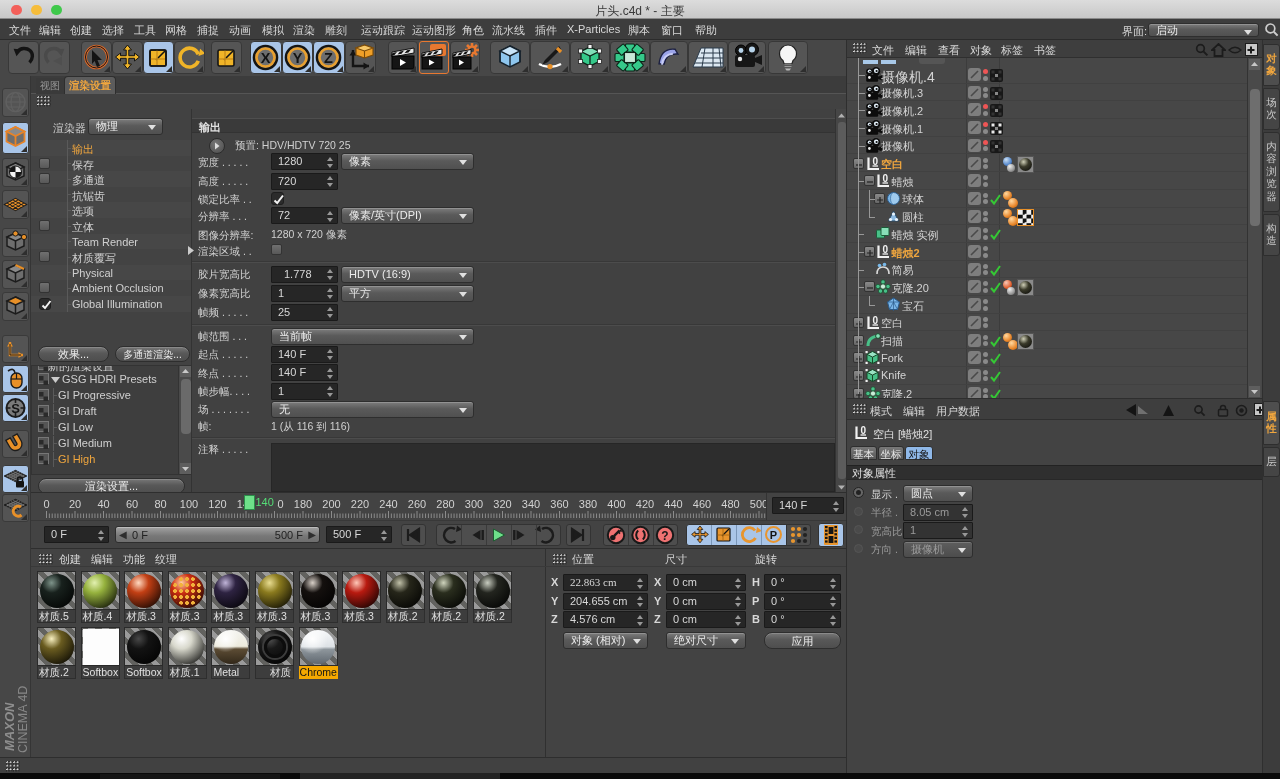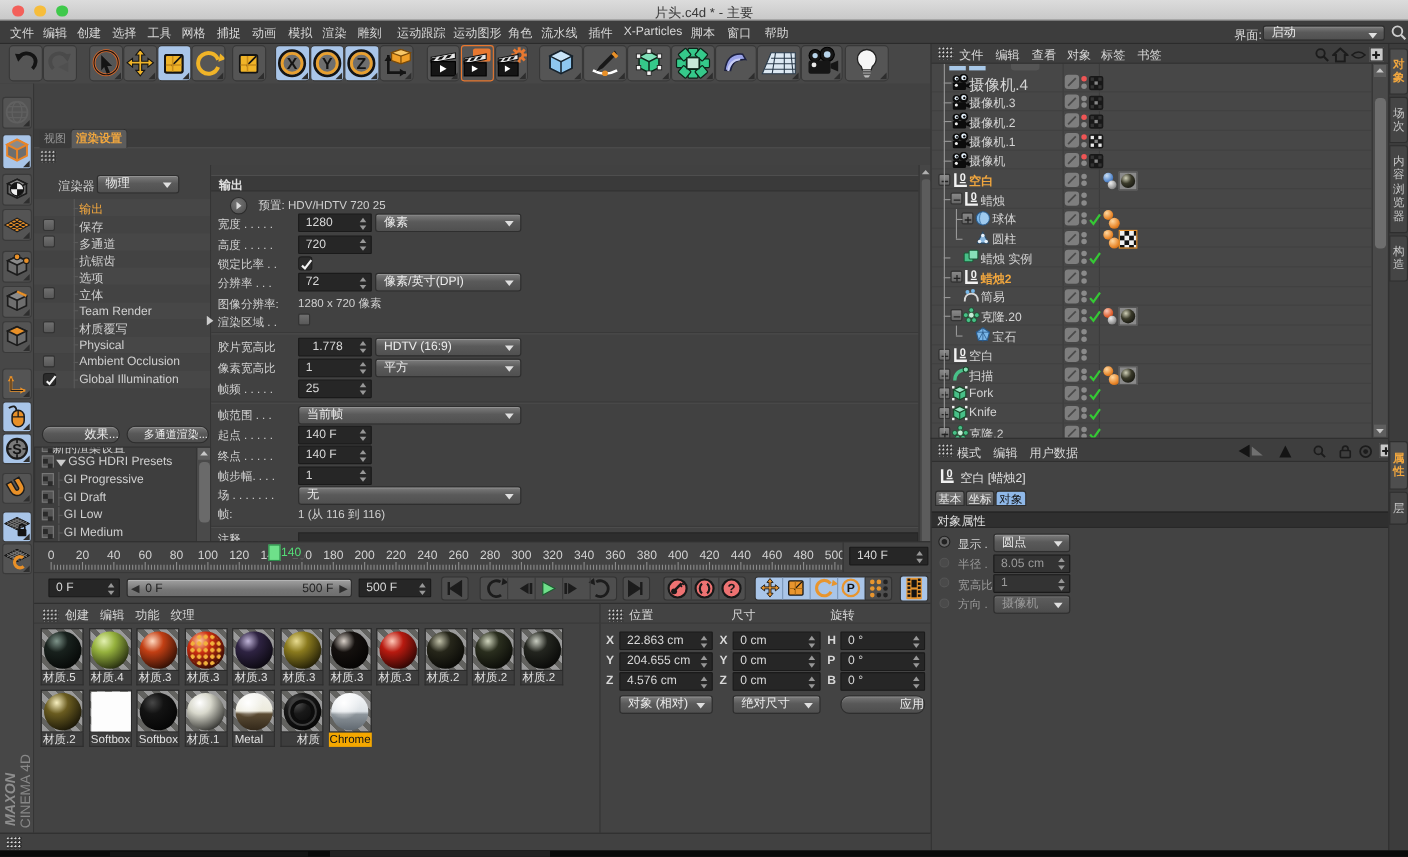--- a/index.html
+++ b/index.html
@@ -5,21 +5,21 @@
 html,body{width:1280px;height:779px;overflow:hidden;background:#0c0c0c;}
 body{font-family:"Liberation Sans",sans-serif;font-size:12px;color:#d0d0d0;}
 #app{position:relative;width:1280px;height:779px;background:#424242;}
 .abs{position:absolute;}
 .dd{position:absolute;background:linear-gradient(#7d7d7d,#5a5a5a 45%,#505050);border:1px solid #2e2e2e;border-radius:3px;color:#ececec;box-shadow:inset 0 1px 0 rgba(255,255,255,.18);line-height:15px;padding-left:7px;height:17px;font-size:11px;white-space:nowrap;}
 .dd:after{content:"";position:absolute;right:6px;top:6px;width:0;height:0;border:4px solid transparent;border-top:5px solid #e0e0e0;border-bottom:none;}
 .fld{position:absolute;background:#262626;border:1px solid #1a1a1a;color:#d8d8d8;height:17px;line-height:15px;padding-left:6px;font-size:11px;border-radius:1px;white-space:nowrap;}
 .spin{position:absolute;right:3px;top:2.5px;width:7px;height:11px;}
 .spin:before{content:"";position:absolute;top:0;left:0;border:3.5px solid transparent;border-bottom:4px solid #989898;border-top:none;}
 .spin:after{content:"";position:absolute;bottom:0;left:0;border:3.5px solid transparent;border-top:4px solid #989898;border-bottom:none;}
-.btn{position:absolute;background:linear-gradient(#787878,#585858 45%,#4e4e4e);border:1px solid #2e2e2e;border-radius:8px;color:#ececec;text-align:right;font-size:11px;box-shadow:inset 0 1px 0 rgba(255,255,255,.15);white-space:nowrap;}
+.btn{position:absolute;background:linear-gradient(#787878,#585858 45%,#4e4e4e);border:1px solid #2e2e2e;border-radius:8px;color:#ececec;text-align:center;font-size:11px;box-shadow:inset 0 1px 0 rgba(255,255,255,.15);white-space:nowrap;}
 .cb{position:absolute;width:11px;height:11px;background:linear-gradient(#707070,#585858);border:1px solid #333;border-radius:2px;}
 .lbl{position:absolute;white-space:nowrap;font-size:11px;color:#d0d0d0;}
 .tbtn{position:absolute;height:33px;background:#555;border:1px solid #383838;border-radius:4px;}
 .corner:before{content:"";position:absolute;right:1px;bottom:1px;border-style:solid;border-width:0 0 6px 6px;border-color:transparent transparent #2e2e2e transparent;}
 .hdots{position:absolute;width:14px;height:11px;background-image:radial-gradient(circle at 35% 35%,#dcdcdc 26%,#2a2a2a 32%,#2a2a2a 60%,#424242 66%);background-size:3.5px 3.6px;}
 .hline{position:absolute;height:1px;background:#363636;}
 .vline{position:absolute;width:1px;background:#333;}
 </style></head>
 <body>
 <div id="app">
@@ -297,21 +297,21 @@
 <div class="abs corner" style="left:2px;top:418px;width:27px;height:28px;background:#545454;border:1px solid #3a3a3a;border-radius:3px;"><svg width="25" height="26" viewBox="0 0 25 26">
           <g transform="translate(12.5 10) scale(1 .5) rotate(45)">
             <rect x="-8" y="-8" width="16" height="16" fill="#2e2e2e" stroke="#111" stroke-width="1"></rect>
             <path d="M-8 -4.8 h16 M-8 -1.6 h16 M-8 1.6 h16 M-8 4.8 h16 M-4.8 -8 v16 M-1.6 -8 v16 M1.6 -8 v16 M4.8 -8 v16" stroke="#777" stroke-width="1"></path>
           </g>
           <path d="M18 12 a5 5 0 1 0 0.5 8" fill="none" stroke="#e89028" stroke-width="3"></path>
         </svg></div>
 <div class="abs" style="left:2px;top:675px;width:55px;transform:rotate(-90deg);transform-origin:0 0;color:#8e8e8e;font-size:13px;font-weight:bold;font-style:italic;letter-spacing:0px;white-space:nowrap;">MAXON</div>
 <div class="abs" style="left:16px;top:677px;width:76px;transform:rotate(-90deg);transform-origin:0 0;color:#888;font-size:12.5px;letter-spacing:0px;white-space:nowrap;">CINEMA 4D</div>
 </div>
-<div class="abs" style="left:31px;top:76px;width:815px;height:416px;background:#424242;margin-top:41px;">
+<div class="abs" style="left:31px;top:76px;width:815px;height:416px;background:#424242;">
 <div class="abs" style="left:0;top:0;width:815px;height:18px;background:#3c3c3c;border-bottom:1px solid #555;">
 <div class="abs" style="left:5px;top:2px;width:28px;height:16px;background:#3a3a3a;text-align:center;line-height:16px;font-size:10px;color:#989898;">视图</div>
 <div class="abs" style="left:33px;top:0px;width:52px;height:18px;background:#5c5c5c;border:1px solid #2e2e2e;border-bottom:none;border-radius:4px 4px 0 0;text-align:center;line-height:17px;font-size:10.5px;color:#f0a63e;font-weight:bold;">渲染设置</div>
 </div>
 <div class="abs" style="left:0;top:18px;width:815px;height:15px;background:#424242;">
         <div class="hdots" style="left:6px;top:2px;"></div>
       </div>
 <div class="hline" style="left:0;top:33px;width:815px;"></div>
 <div class="abs" style="left:0;top:33px;width:161px;height:383px;background:#424242;border-right:1px solid #333;">
 <div class="lbl" style="left:22px;top:12px;">渲染器</div>
@@ -1017,21 +1017,21 @@
 <div class="abs" style="left:0;top:39px;width:39px;height:13px;background:#f5a800;color:#141414;font-size:10.5px;line-height:13px;padding-left:1px;white-space:nowrap;overflow:hidden;">Chrome</div>
 </div>
 </div>
 <div class="abs" style="left:546px;top:548px;width:300px;height:209px;background:#434343;border-top:1px solid #2e2e2e;">
 <div class="hdots" style="left:7px;top:5px;"></div>
 <div class="abs" style="left:26px;top:3px;font-size:11px;color:#d8d8d8;">位置</div>
 <div class="abs" style="left:119px;top:3px;font-size:11px;color:#d8d8d8;">尺寸</div>
 <div class="abs" style="left:209px;top:3px;font-size:11px;color:#d8d8d8;">旋转</div>
 <div class="hline" style="left:0;top:17px;width:300px;background:#393939;"></div>
 <div class="abs" style="left:5px;top:27px;font-size:11px;font-weight:bold;color:#d8d8d8;">X</div>
-<div class="fld" style="left:17px;top:25px;width:85px;">22.863 cm<span class="spin"></span></div>
+<div class="fld" style="left:17px;top:25px;width:85px;font-family:Liberation Serif, serif;">22.863 cm<span class="spin"></span></div>
 <div class="abs" style="left:108px;top:27px;font-size:11px;font-weight:bold;color:#d8d8d8;">X</div>
 <div class="fld" style="left:120px;top:25px;width:80px;">0 cm<span class="spin"></span></div>
 <div class="abs" style="left:206px;top:27px;font-size:11px;font-weight:bold;color:#d8d8d8;">H</div>
 <div class="fld" style="left:218px;top:25px;width:77px;">0 °<span class="spin"></span></div>
 <div class="abs" style="left:5px;top:45.5px;font-size:11px;font-weight:bold;color:#d8d8d8;">Y</div>
 <div class="fld" style="left:17px;top:43.5px;width:85px;">204.655 cm<span class="spin"></span></div>
 <div class="abs" style="left:108px;top:45.5px;font-size:11px;font-weight:bold;color:#d8d8d8;">Y</div>
 <div class="fld" style="left:120px;top:43.5px;width:80px;">0 cm<span class="spin"></span></div>
 <div class="abs" style="left:206px;top:45.5px;font-size:11px;font-weight:bold;color:#d8d8d8;">P</div>
 <div class="fld" style="left:218px;top:43.5px;width:77px;">0 °<span class="spin"></span></div>

